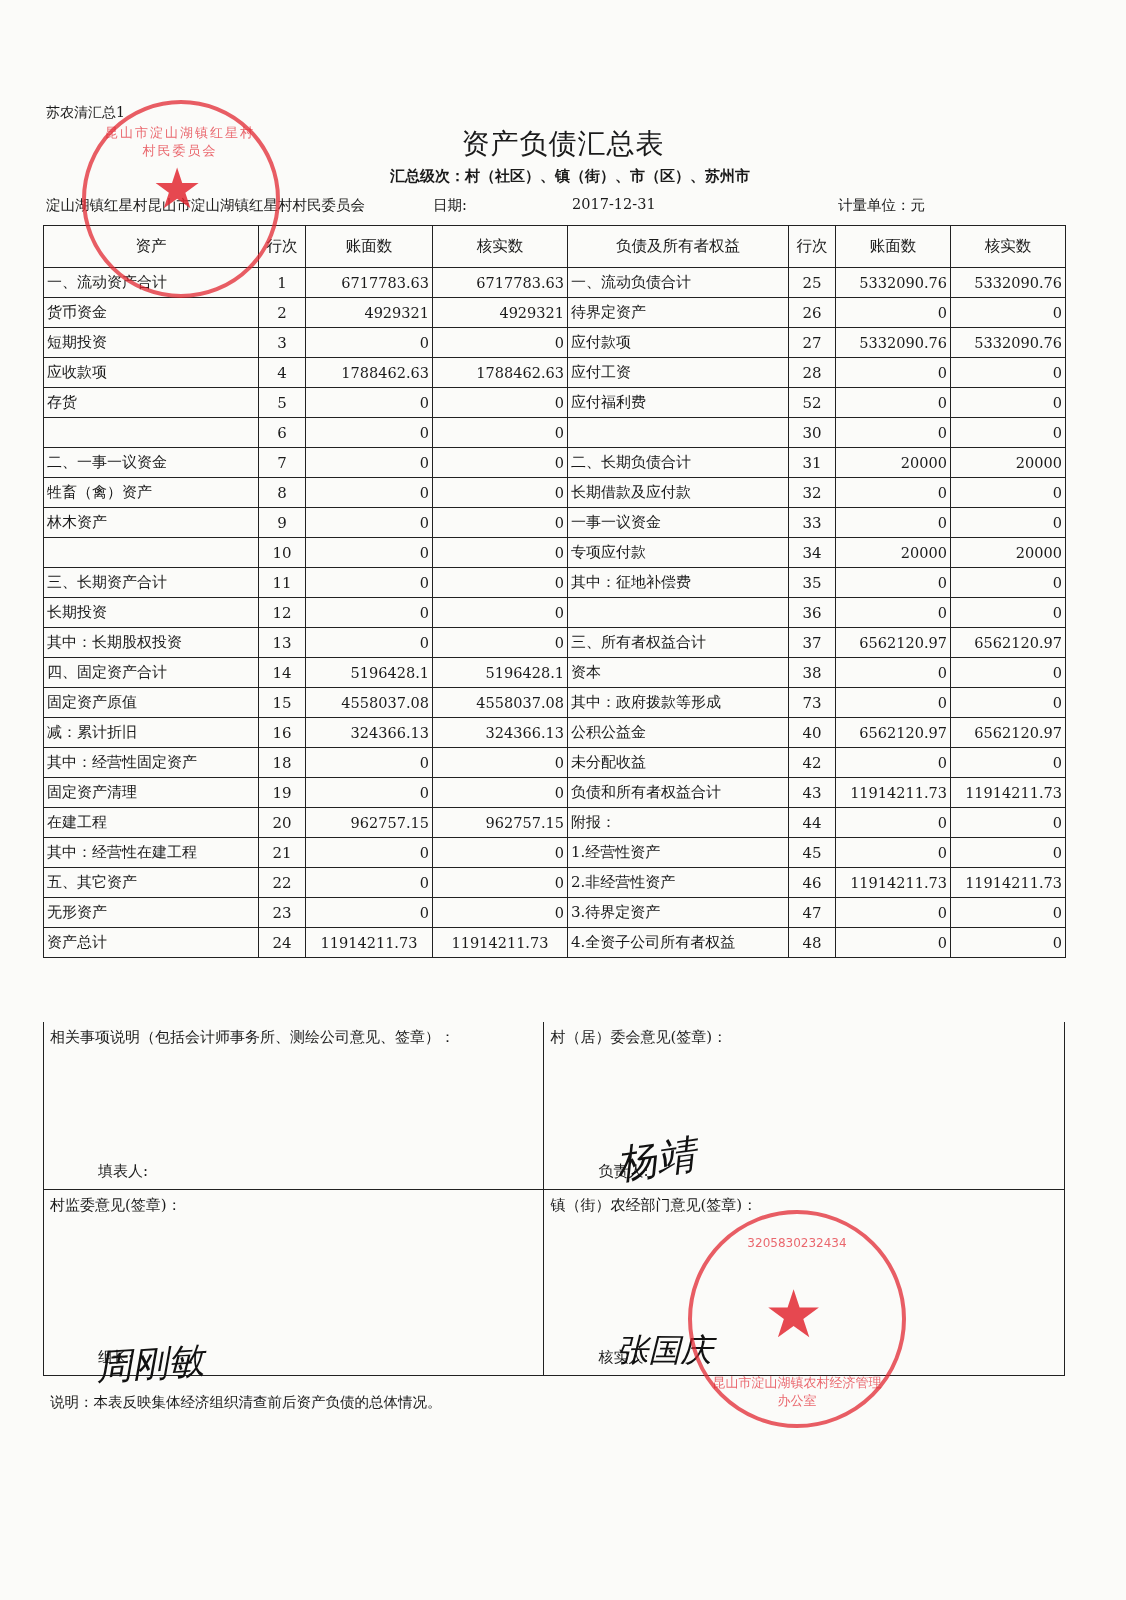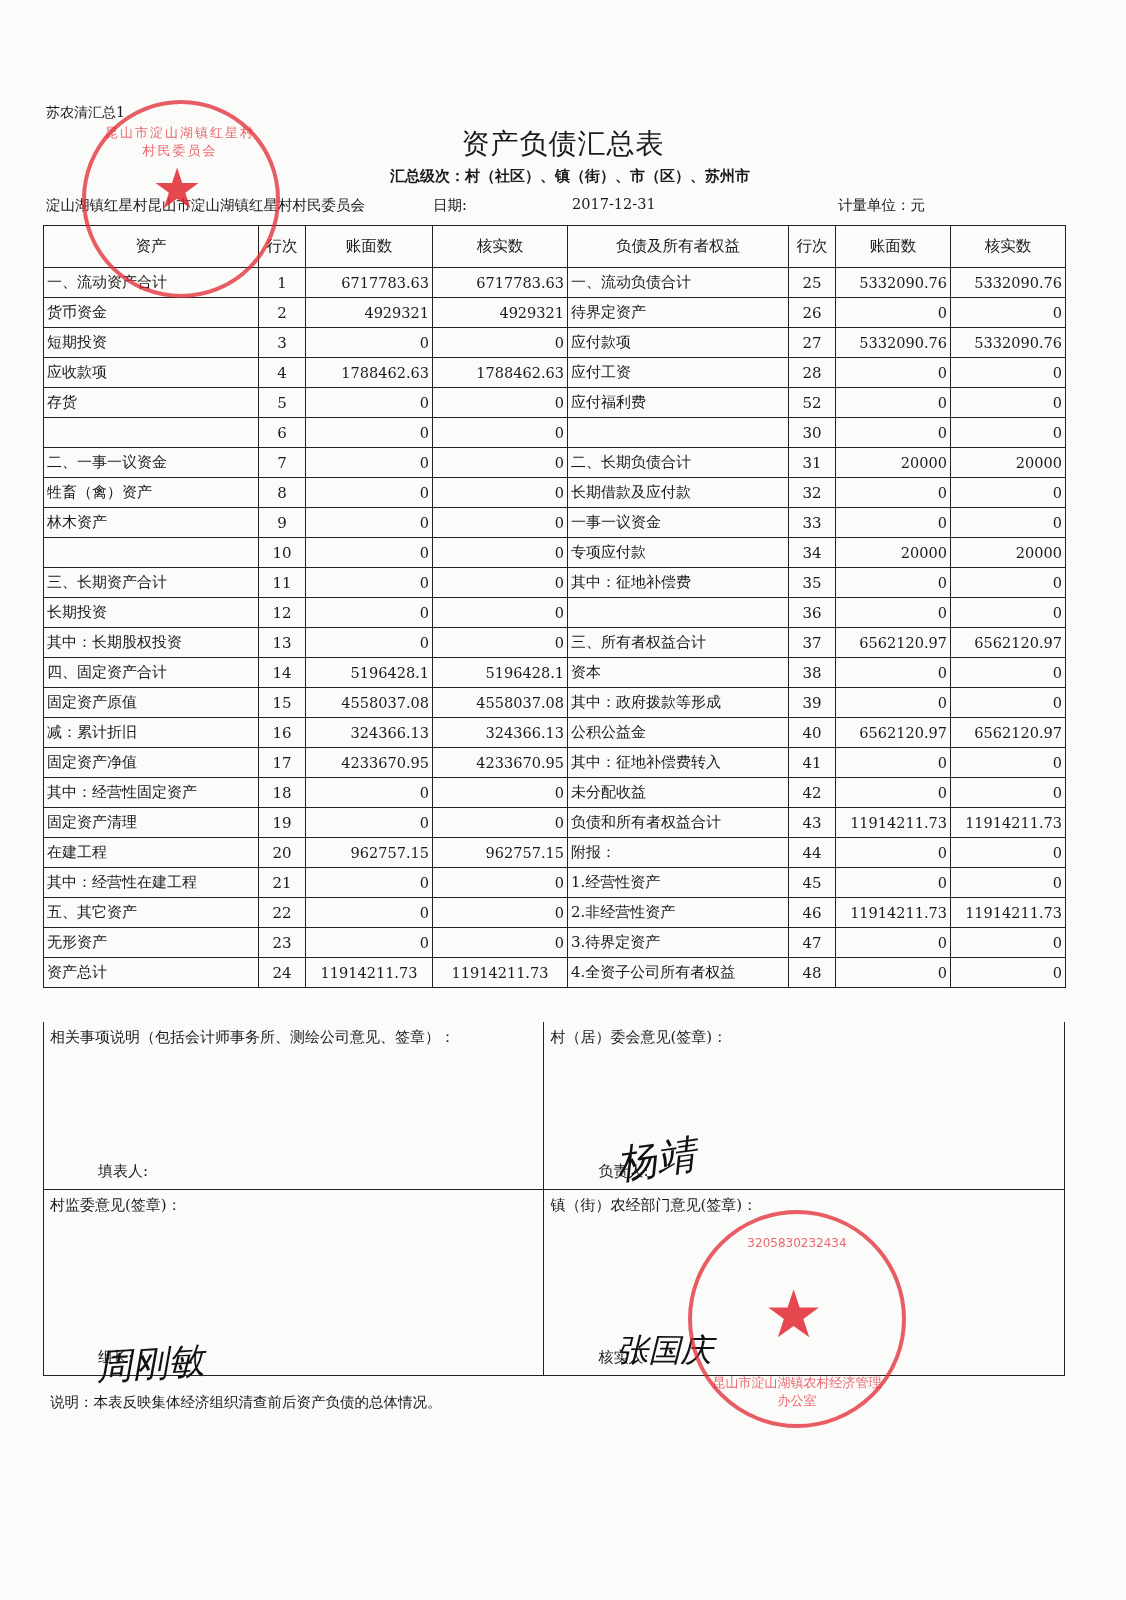--- a/index.html
+++ b/index.html
@@ -225,43 +225,33 @@
         <td class="no">38</td>
         <td class="num">0</td>
         <td class="num">0</td>
       </tr>
       <tr>
         <td class="name lvl1">固定资产原值</td>
         <td class="no">15</td>
         <td class="num">4558037.08</td>
         <td class="num">4558037.08</td>
         <td class="name lvl2">其中：政府拨款等形成</td>
-        <td class="no">39</td>
+        <td class="no">73</td>
         <td class="num">0</td>
         <td class="num">0</td>
       </tr>
       <tr>
         <td class="name lvl1">减：累计折旧</td>
         <td class="no">16</td>
         <td class="num">324366.13</td>
         <td class="num">324366.13</td>
         <td class="name lvl1">公积公益金</td>
         <td class="no">40</td>
         <td class="num">6562120.97</td>
         <td class="num">6562120.97</td>
-      </tr>
-      <tr>
-        <td class="name lvl1">固定资产净值</td>
-        <td class="no">17</td>
-        <td class="num">4233670.95</td>
-        <td class="num">4233670.95</td>
-        <td class="name lvl2">其中：征地补偿费转入</td>
-        <td class="no">41</td>
-        <td class="num">0</td>
-        <td class="num">0</td>
       </tr>
       <tr>
         <td class="name lvl2">其中：经营性固定资产</td>
         <td class="no">18</td>
         <td class="num">0</td>
         <td class="num">0</td>
         <td class="name lvl1">未分配收益</td>
         <td class="no">42</td>
         <td class="num">0</td>
         <td class="num">0</td>

